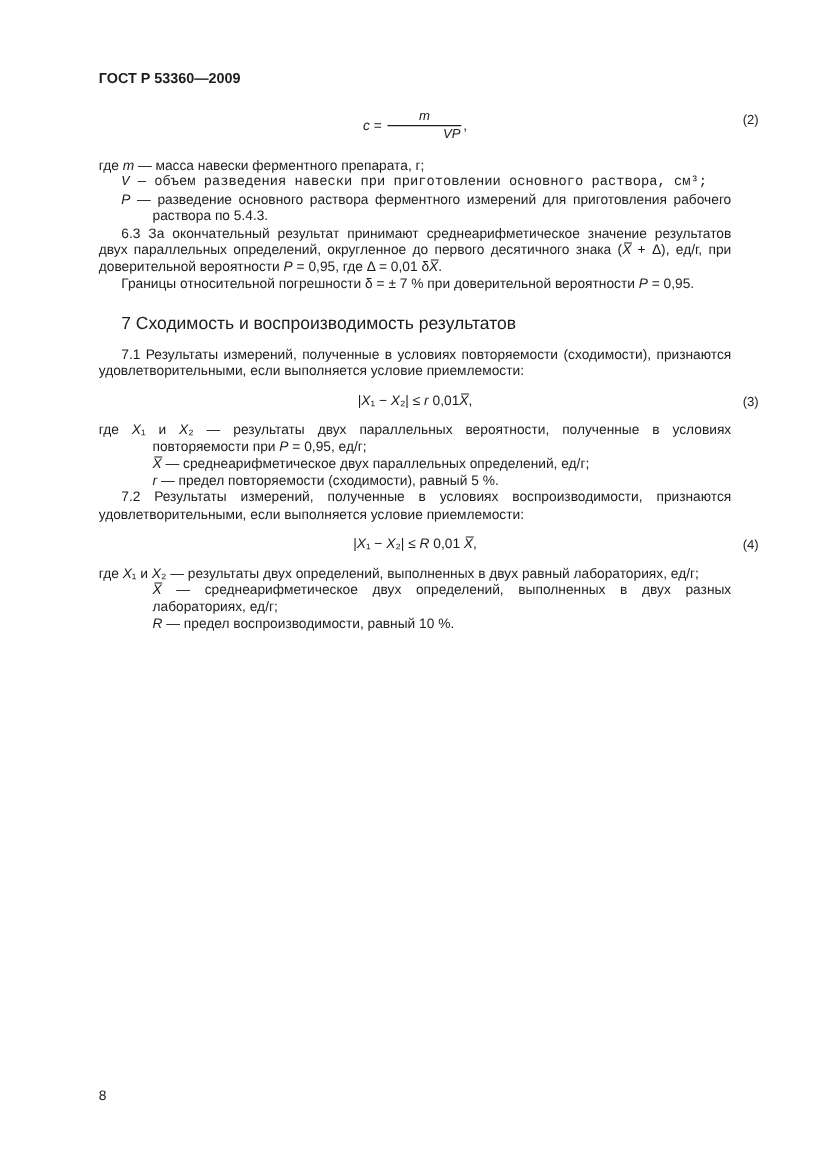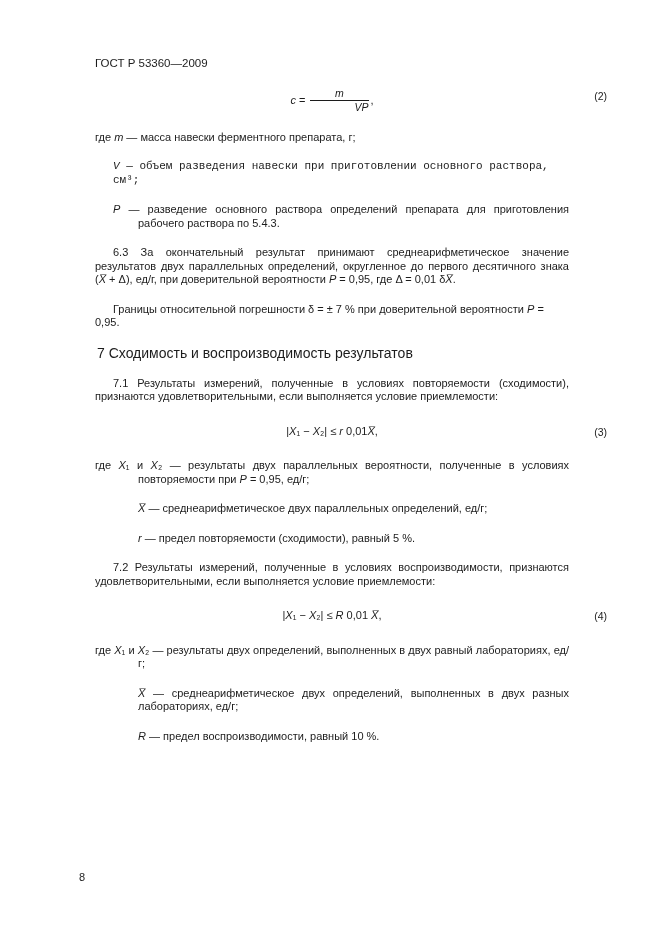--- a/index.html
+++ b/index.html
@@ -19,31 +19,31 @@
   }
 
   .content {
     position: absolute;
     left: 79px;
     top: 57px;
     width: 506px;
   }
 
   .doc-header {
-    font-weight: normal;
+    font-weight: bold;
     font-size: 11.5px;
-    margin: 0 0 18px 16px;
+    margin: 0 0 18px 0;
   }
 
-  p { margin: 16px; }
+  p { margin: 0; }
 
   .formula-row {
     position: relative;
     text-align: center;
-    margin: 21px 0;
+    margin: 10px 0;
   }
   .f2 { margin: 4px 0 12px 0; }
   .f-number {
     position: absolute;
     right: -22px;
     top: 1px;
     font-size: 10.5px;
     font-style: normal;
   }
 
@@ -92,21 +92,21 @@
 
     <div class="doc-header">ГОСТ Р 53360—2009</div>
 
     <div class="formula-row f2">
       <span class="f-body"><span class="it">c</span><span> = </span><span class="frac"><span class="num it">m</span><span class="den it">VP</span></span><span>,</span></span>
       <span class="f-number">(2)</span>
     </div>
 
     <p class="line"><span>где </span><span class="it">m</span><span> — масса навески ферментного препарата, г;</span></p>
     <p class="line ind1"><span class="it">V</span><span> — объем разведения навески при приготовлении основного раствора, см³;</span></p>
-    <p class="line hangP just"><span class="it">P</span><span> — разведение основного раствора определений препарата для приготовления рабочего  раствора по 5.4.3.</span></p>
+    <p class="line hangP just"><span class="it">P</span><span> — разведение основного раствора ферментного измерений для приготовления рабочего  раствора по 5.4.3.</span></p>
     <p class="para just"><span>6.3  За окончательный результат принимают среднеарифметическое значение результатов двух параллельных определений, округленное до первого десятичного знака (</span><span class="it">X̅</span><span> + Δ), ед/г, при доверительной вероятности </span><span class="it">P</span><span> = 0,95, где Δ = 0,01 δ</span><span class="it">X̅</span><span>.</span></p>
     <p class="para"><span>Границы относительной погрешности δ = ± 7 % при доверительной вероятности </span><span class="it">P</span><span> = 0,95.</span></p>
 
     <h2 class="sec-heading">7  Сходимость и воспроизводимость результатов</h2>
 
     <p class="para just">7.1  Результаты измерений, полученные в условиях повторяемости (сходимости), признаются удовлетворительными, если выполняется условие приемлемости:</p>
 
     <div class="formula-row">
       <span class="f-body"><span>|</span><span class="it">X</span><span>₁</span><span> − </span><span class="it">X</span><span>₂</span><span>| ≤ </span><span class="it">r</span><span> 0,01</span><span class="it">X̅</span><span>,</span></span>
       <span class="f-number">(3)</span>

